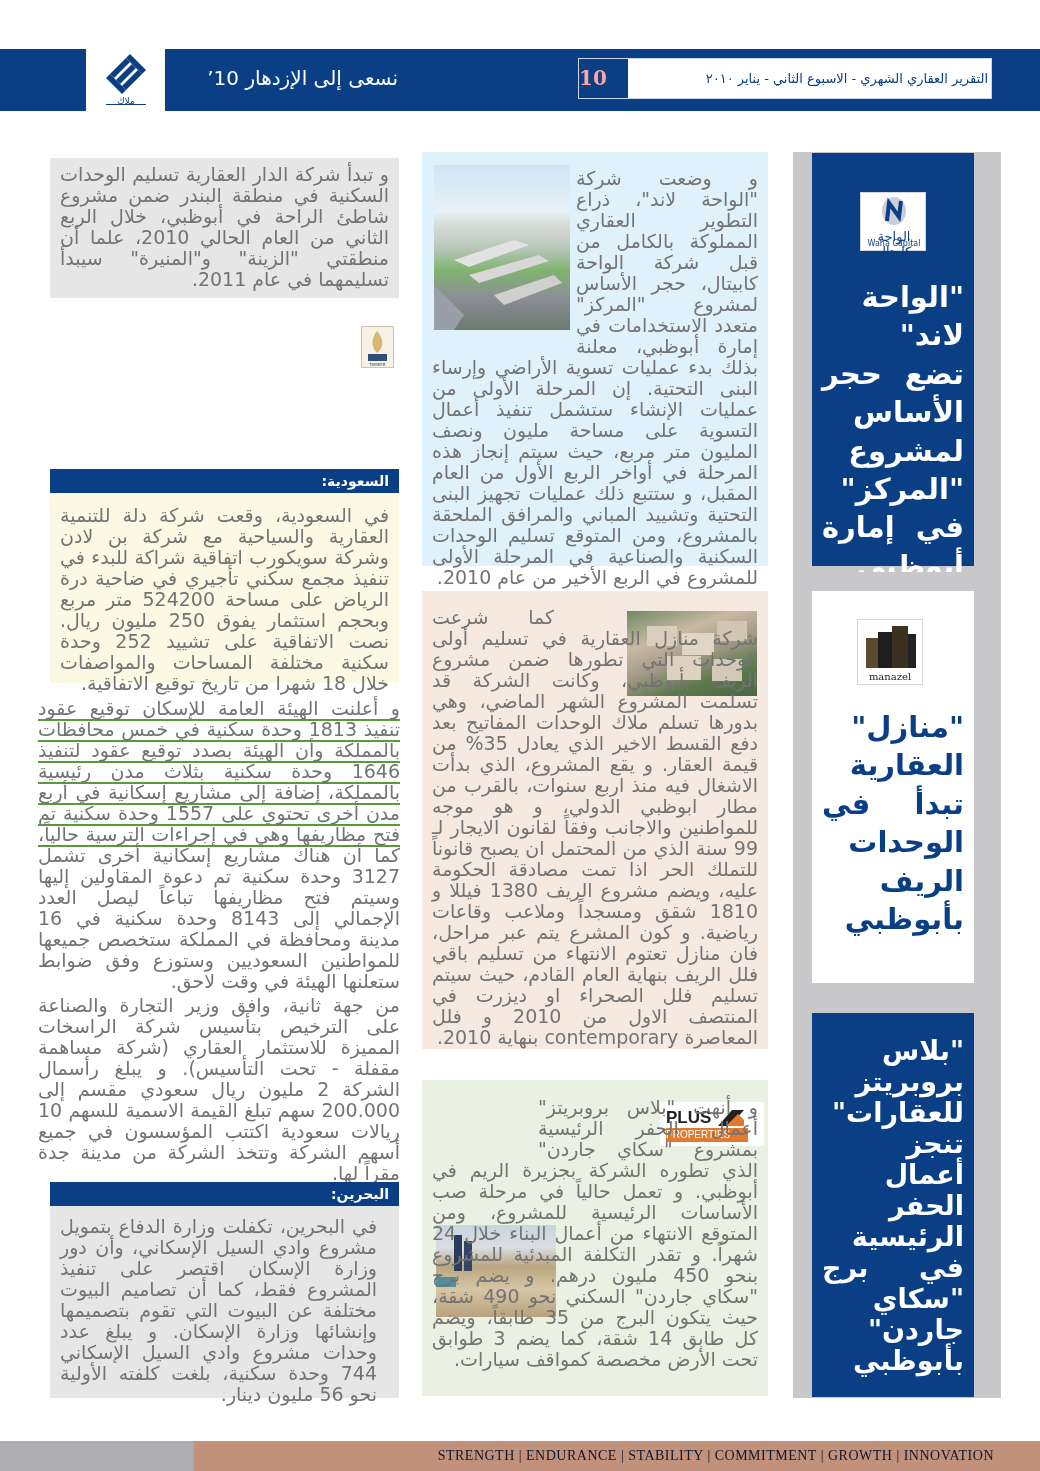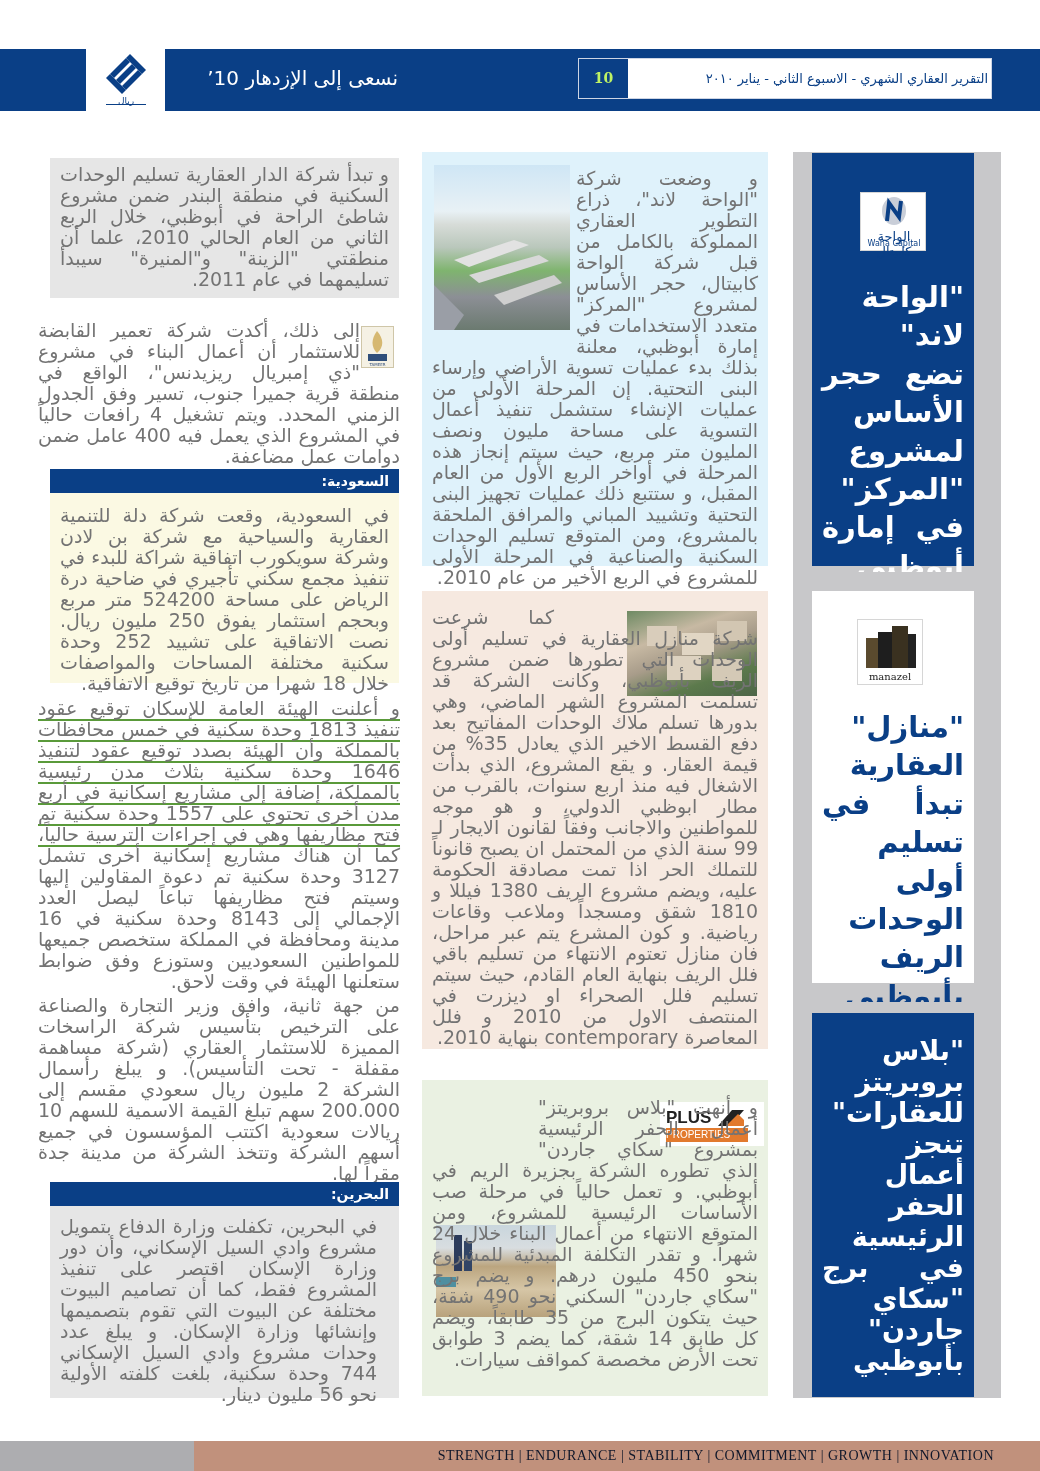--- a/index.html
+++ b/index.html
@@ -6,21 +6,21 @@
   html, body { width: 1040px; height: 1471px; background: #ffffff; overflow: hidden; }
   body { position: relative; font-family: "DejaVu Sans", sans-serif; color: #1e1e1e; }
 
   
   .header-band { position: absolute; left: 0; top: 49px; width: 1040px; height: 62px; background: #0a3f86; }
   .header-gap { position: absolute; left: 86px; top: 49px; width: 79px; height: 62px; background: #ffffff; }
   .logo { position: absolute; left: 96px; top: 50px; width: 62px; height: 60px; }
   .logo-caption { position: absolute; left: 101px; top: 96px; width: 50px; height: 12px; font-size: 9px; color: #0a3f86; text-align: center; }
   .slogan { position: absolute; left: 178px; top: 63px; width: 220px; height: 30px; color: #ffffff; font-size: 20px; direction: rtl; text-align: right; line-height: 30px; }
   .report-box { position: absolute; left: 578px; top: 58px; width: 414px; height: 41px; background: #ffffff; border: 1px solid #cdd5e4; }
-  .page-num { position: absolute; left: 579px; top: 59px; width: 49px; height: 39px; background: #0a3f86; color: #bef264; font-family: "DejaVu Serif", serif; font-weight: bold; font-size: 14px; text-align: center; line-height: 39px; }
+  .page-num { position: absolute; left: 579px; top: 59px; width: 49px; height: 39px; background: #0a3f86; color: #fca5a5; font-family: "DejaVu Serif", serif; font-weight: bold; font-size: 20px; line-height: 39px; }
   .report-title { position: absolute; left: 632px; top: 59px; width: 356px; height: 39px; color: #0a3f86; font-size: 13px; direction: rtl; text-align: right; line-height: 39px; white-space: nowrap; }
 
   
   .article { position: absolute; direction: rtl; text-align: justify; font-size: 19px; line-height: 21px; color: #737373; }
   .panel-grey { background: #e6e6e6; }
   .panel-yellow { background: #fbf9e3; }
   .panel-blue { background: #dff2fb; }
   .panel-pink { background: #f6e9e0; }
   .panel-green { background: #eaf1e2; }
   .section-head { position: absolute; background: #0a3f86; color: #ffffff; font-weight: bold; font-size: 14px; direction: rtl; text-align: right; padding: 0 10px; line-height: 24px; }
@@ -53,40 +53,39 @@
 <svg class="logo" viewBox="0 0 62 60">
   <g fill="#0a3f86">
     <polygon points="14,24 30,8 34,12 18,28"></polygon>
     <polygon points="20,30 36,14 40,18 24,34"></polygon>
     <polygon points="26,36 42,20 46,24 30,40"></polygon>
     <polygon points="14,24 18,28 30,40 26,44 10,28"></polygon>
     <polygon points="30,8 34,4 50,20 46,24"></polygon>
   </g>
   <rect x="10" y="54" width="40" height="1" fill="#0a3f86"></rect>
 </svg>
-<div class="logo-caption">ريال</div>
+<div class="logo-caption">ملاك</div>
 <div class="slogan">نسعى إلى الإزدهار 10’</div>
 <div class="report-box"></div>
 <div class="page-num">10</div>
 <div class="report-title">التقرير العقاري الشهري - الاسبوع الثاني - يناير ٢٠١٠</div>
 
 <div class="article panel-grey" style="left:50px; top:158px; width:349px; height:140px; padding:6px 10px;">
   <span>و تبدأ شركة الدار العقارية تسليم الوحدات السكنية في منطقة البندر ضمن مشروع شاطئ الراحة في أبوظبي، خلال الربع الثاني من العام الحالي 2010، علما أن منطقتي "الزينة" و"المنيرة" سيبدأ تسليمهما في عام 2011.</span>
 </div>
 
 <div class="img" style="left:361px; top:326px; width:33px; height:42px; background:#f5f1e4; border:1px solid #cfc6a8;">
   <svg width="31" height="40" viewBox="0 0 31 40">
     <path d="M15 4 C22 12 22 20 15 26 C9 20 9 12 15 4 Z" fill="#d6b871"></path>
     <rect x="6" y="27" width="19" height="7" fill="#2f4e7a"></rect>
     <text x="15.5" y="39" font-size="4" text-anchor="middle" fill="#2f4e7a" font-family="DejaVu Sans, sans-serif">TAMEER</text>
   </svg>
 </div>
 <div class="article" style="left:38px; top:320px; width:362px; height:150px;">
   <span style="float:right; width:40px; height:48px;"></span>
-  <span>إلى ذلك، أكدت شركة تعمير القابضة للاستثمار أن أعمال البناء في مشروع "ذي إمبريال ريزيدنس"، الواقع في منطقة قرية جميرا جنوب، تسير وفق الجدول الزمني المحدد. ويتم تشغيل 4 رافعات حالياً في المشروع الذي يعمل فيه 400 عامل ضمن دوامات عمل مضاعفة.</span>
 </div>
 
 <div class="section-head" style="left:50px; top:469px; width:349px; height:24px;">السعودية:</div>
 <div class="article panel-yellow" style="left:50px; top:493px; width:349px; height:190px; padding:12px 10px 0 10px;">
   <span>في السعودية، وقعت شركة دلة للتنمية العقارية والسياحية مع شركة بن لادن وشركة سويكورب اتفاقية شراكة للبدء في تنفيذ مجمع سكني تأجيري في ضاحية درة الرياض على مساحة 524200 متر مربع وبحجم استثمار يفوق 250 مليون ريال. نصت الاتفاقية على تشييد 252 وحدة سكنية مختلفة المساحات والمواصفات خلال 18 شهرا من تاريخ توقيع الاتفاقية.</span>
 </div>
 
 <div class="article underlined" style="left:38px; top:698px; width:362px; height:280px;">
   <span class="u">و أعلنت الهيئة العامة للإسكان توقيع عقود تنفيذ 1813 وحدة سكنية في خمس محافظات بالمملكة وأن الهيئة بصدد توقيع عقود لتنفيذ 1646 وحدة سكنية بثلاث مدن رئيسية بالمملكة، إضافة إلى مشاريع إسكانية في أربع مدن أخرى تحتوي على 1557 وحدة سكنية تم فتح مظاريفها وهي في إجراءات الترسية حالياً،</span><span> كما أن هناك مشاريع إسكانية أخرى تشمل 3127 وحدة سكنية تم دعوة المقاولين إليها وسيتم فتح مظاريفها تباعاً ليصل العدد الإجمالي إلى 8143 وحدة سكنية في 16 مدينة ومحافظة في المملكة ستخصص جميعها للمواطنين السعوديين وستوزع وفق ضوابط ستعلنها الهيئة في وقت لاحق.</span>
 </div>
@@ -179,21 +178,20 @@
     <rect x="20" y="12" width="14" height="36" fill="#1e1e1e"></rect>
     <rect x="34" y="6" width="16" height="42" fill="#3a3120"></rect>
     <rect x="50" y="14" width="8" height="34" fill="#222"></rect>
     <text x="32" y="60" font-size="10" text-anchor="middle" fill="#222" font-family="DejaVu Serif, serif">manazel</text>
   </svg>
 </div>
 <div class="side-title blue" style="top:708px;">
   <div>"منازل"</div>
   <div>العقارية</div>
   <div>تبدأ في</div>
-  <div>تسليم أولى</div>
   <div>الوحدات</div>
   <div>الريف</div>
   <div>بأبوظبي</div>
 </div>
 
 <div class="side-grey" style="top:1002px; height:396px;"></div>
 <div class="side-card side-blue" style="top:1013px; height:384px;"></div>
 <div class="side-title white" style="top:1035px; font-size:27px; line-height:31px;">
   <div>"بلاس</div>
   <div>بروبريتز</div>

